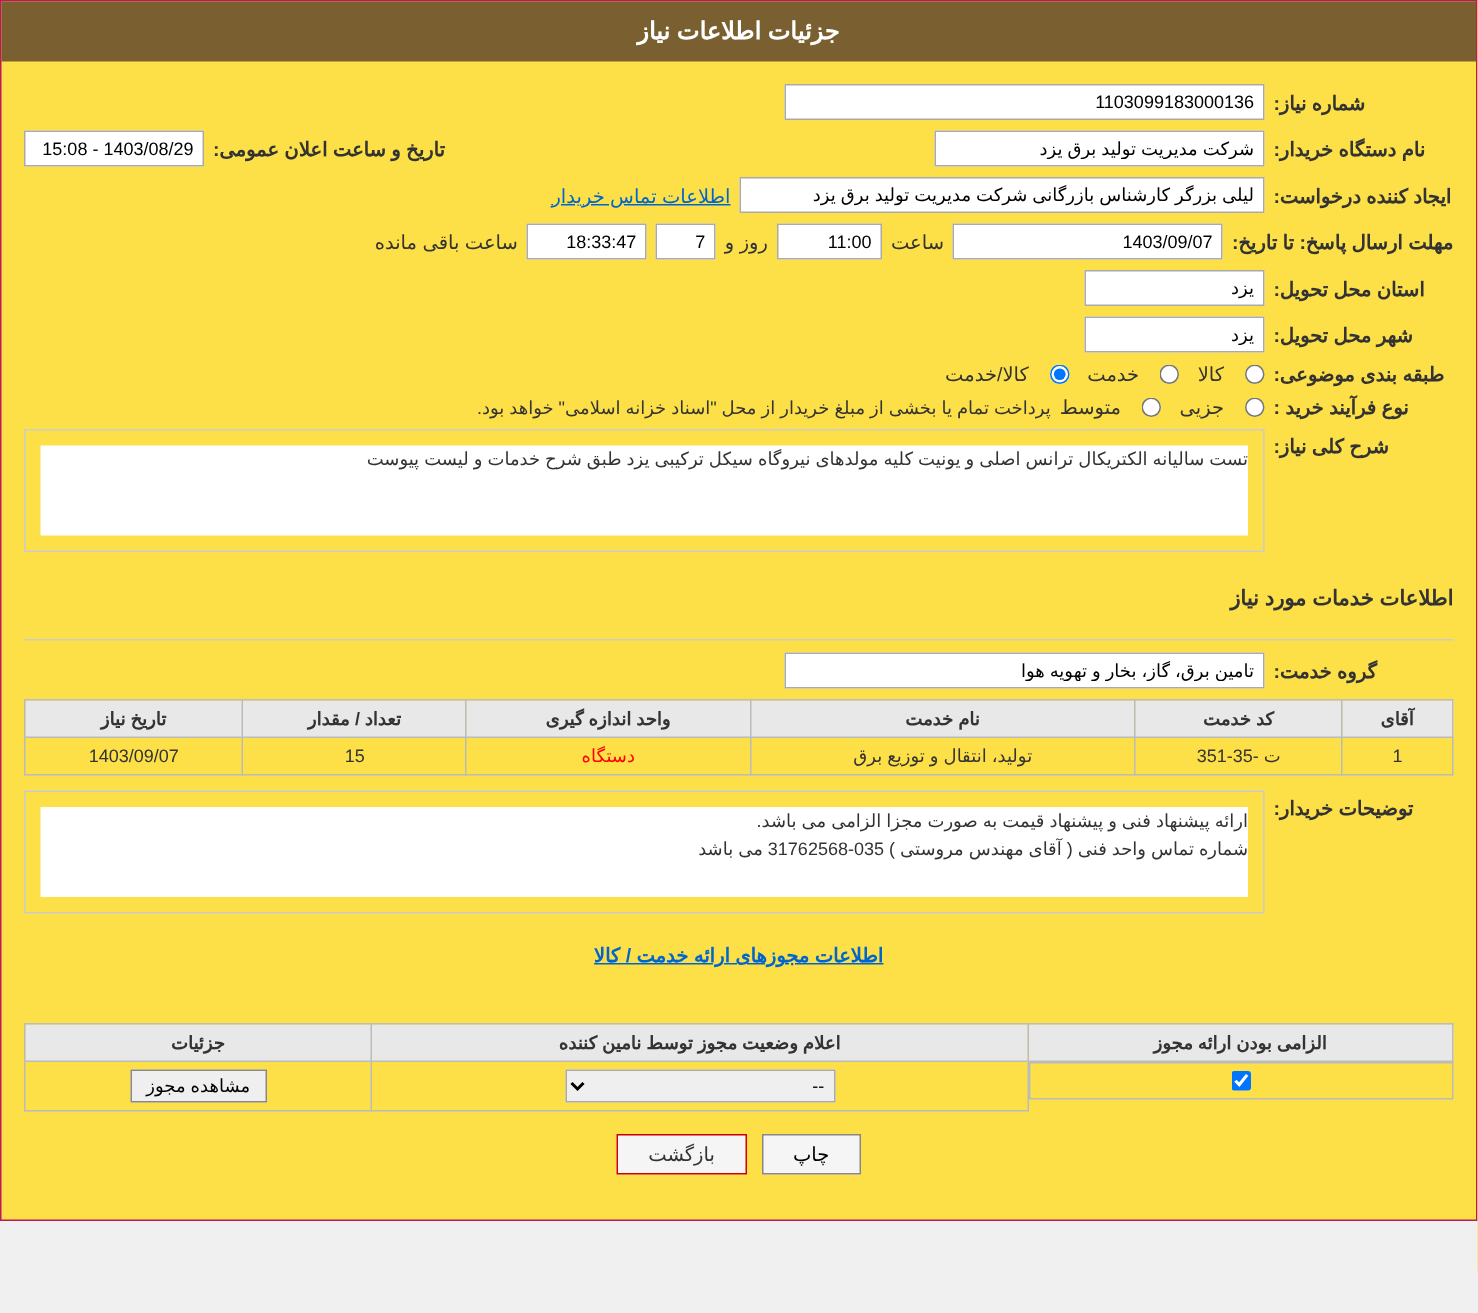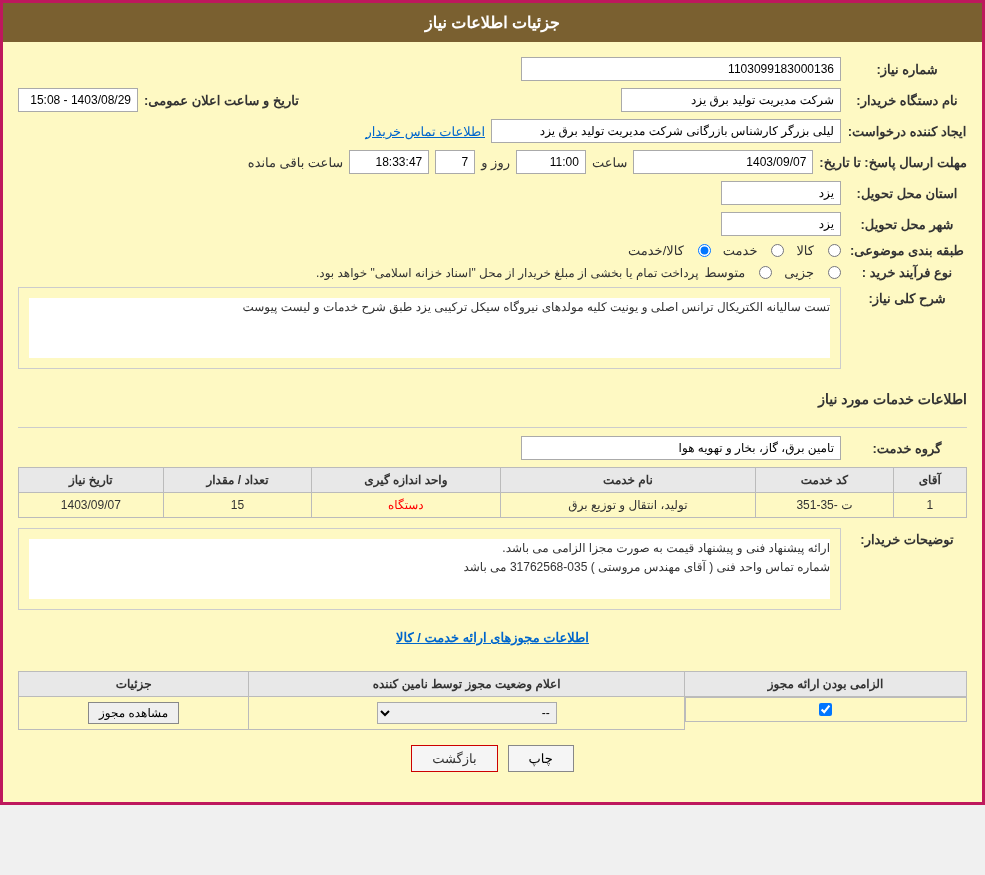--- a/index.html
+++ b/index.html
@@ -6,40 +6,40 @@
     body {
       font-family: Tahoma, Arial, sans-serif;
       font-size: 13px;
       background: #f0f0f0;
       direction: rtl;
       color: #333;
     }
     .page-wrapper {
       max-width: 985px;
       margin: 0 auto;
-      background: #fef9c3;
-      border: 3px solid #be185d;
+      background: #fde047;
+      border: 1px solid #be185d;
     }
     .header-bar {
       background: #7a6030;
       color: #fff;
       text-align: center;
       padding: 10px;
       font-size: 16px;
       font-weight: bold;
     }
     .content {
       padding: 15px;
     }
     .label {
       color: #333;
       font-weight: bold;
       white-space: nowrap;
       min-width: 120px;
-      text-align: center;
+      text-align: left;
     }
     .label-sm {
       min-width: 80px;
     }
     .input-field {
       border: 1px solid #aaa;
       background: #fff;
       padding: 3px 6px;
       height: 24px;
       font-family: Tahoma, Arial, sans-serif;
@@ -145,21 +145,21 @@
       width: 180px;
       direction: rtl;
     }
     .permits-table th {
       background: #e8e8e8;
     }
     .permits-section-title {
       color: #0066cc;
       font-weight: bold;
       text-align: center;
-      margin: 10px 0 6px;
+      margin: 10px 0 18px;
       font-size: 13px;
       cursor: pointer;
       text-decoration: underline;
     }
     .row-flex {
       display: flex;
       align-items: center;
       gap: 6px;
       margin-bottom: 7px;
     }

